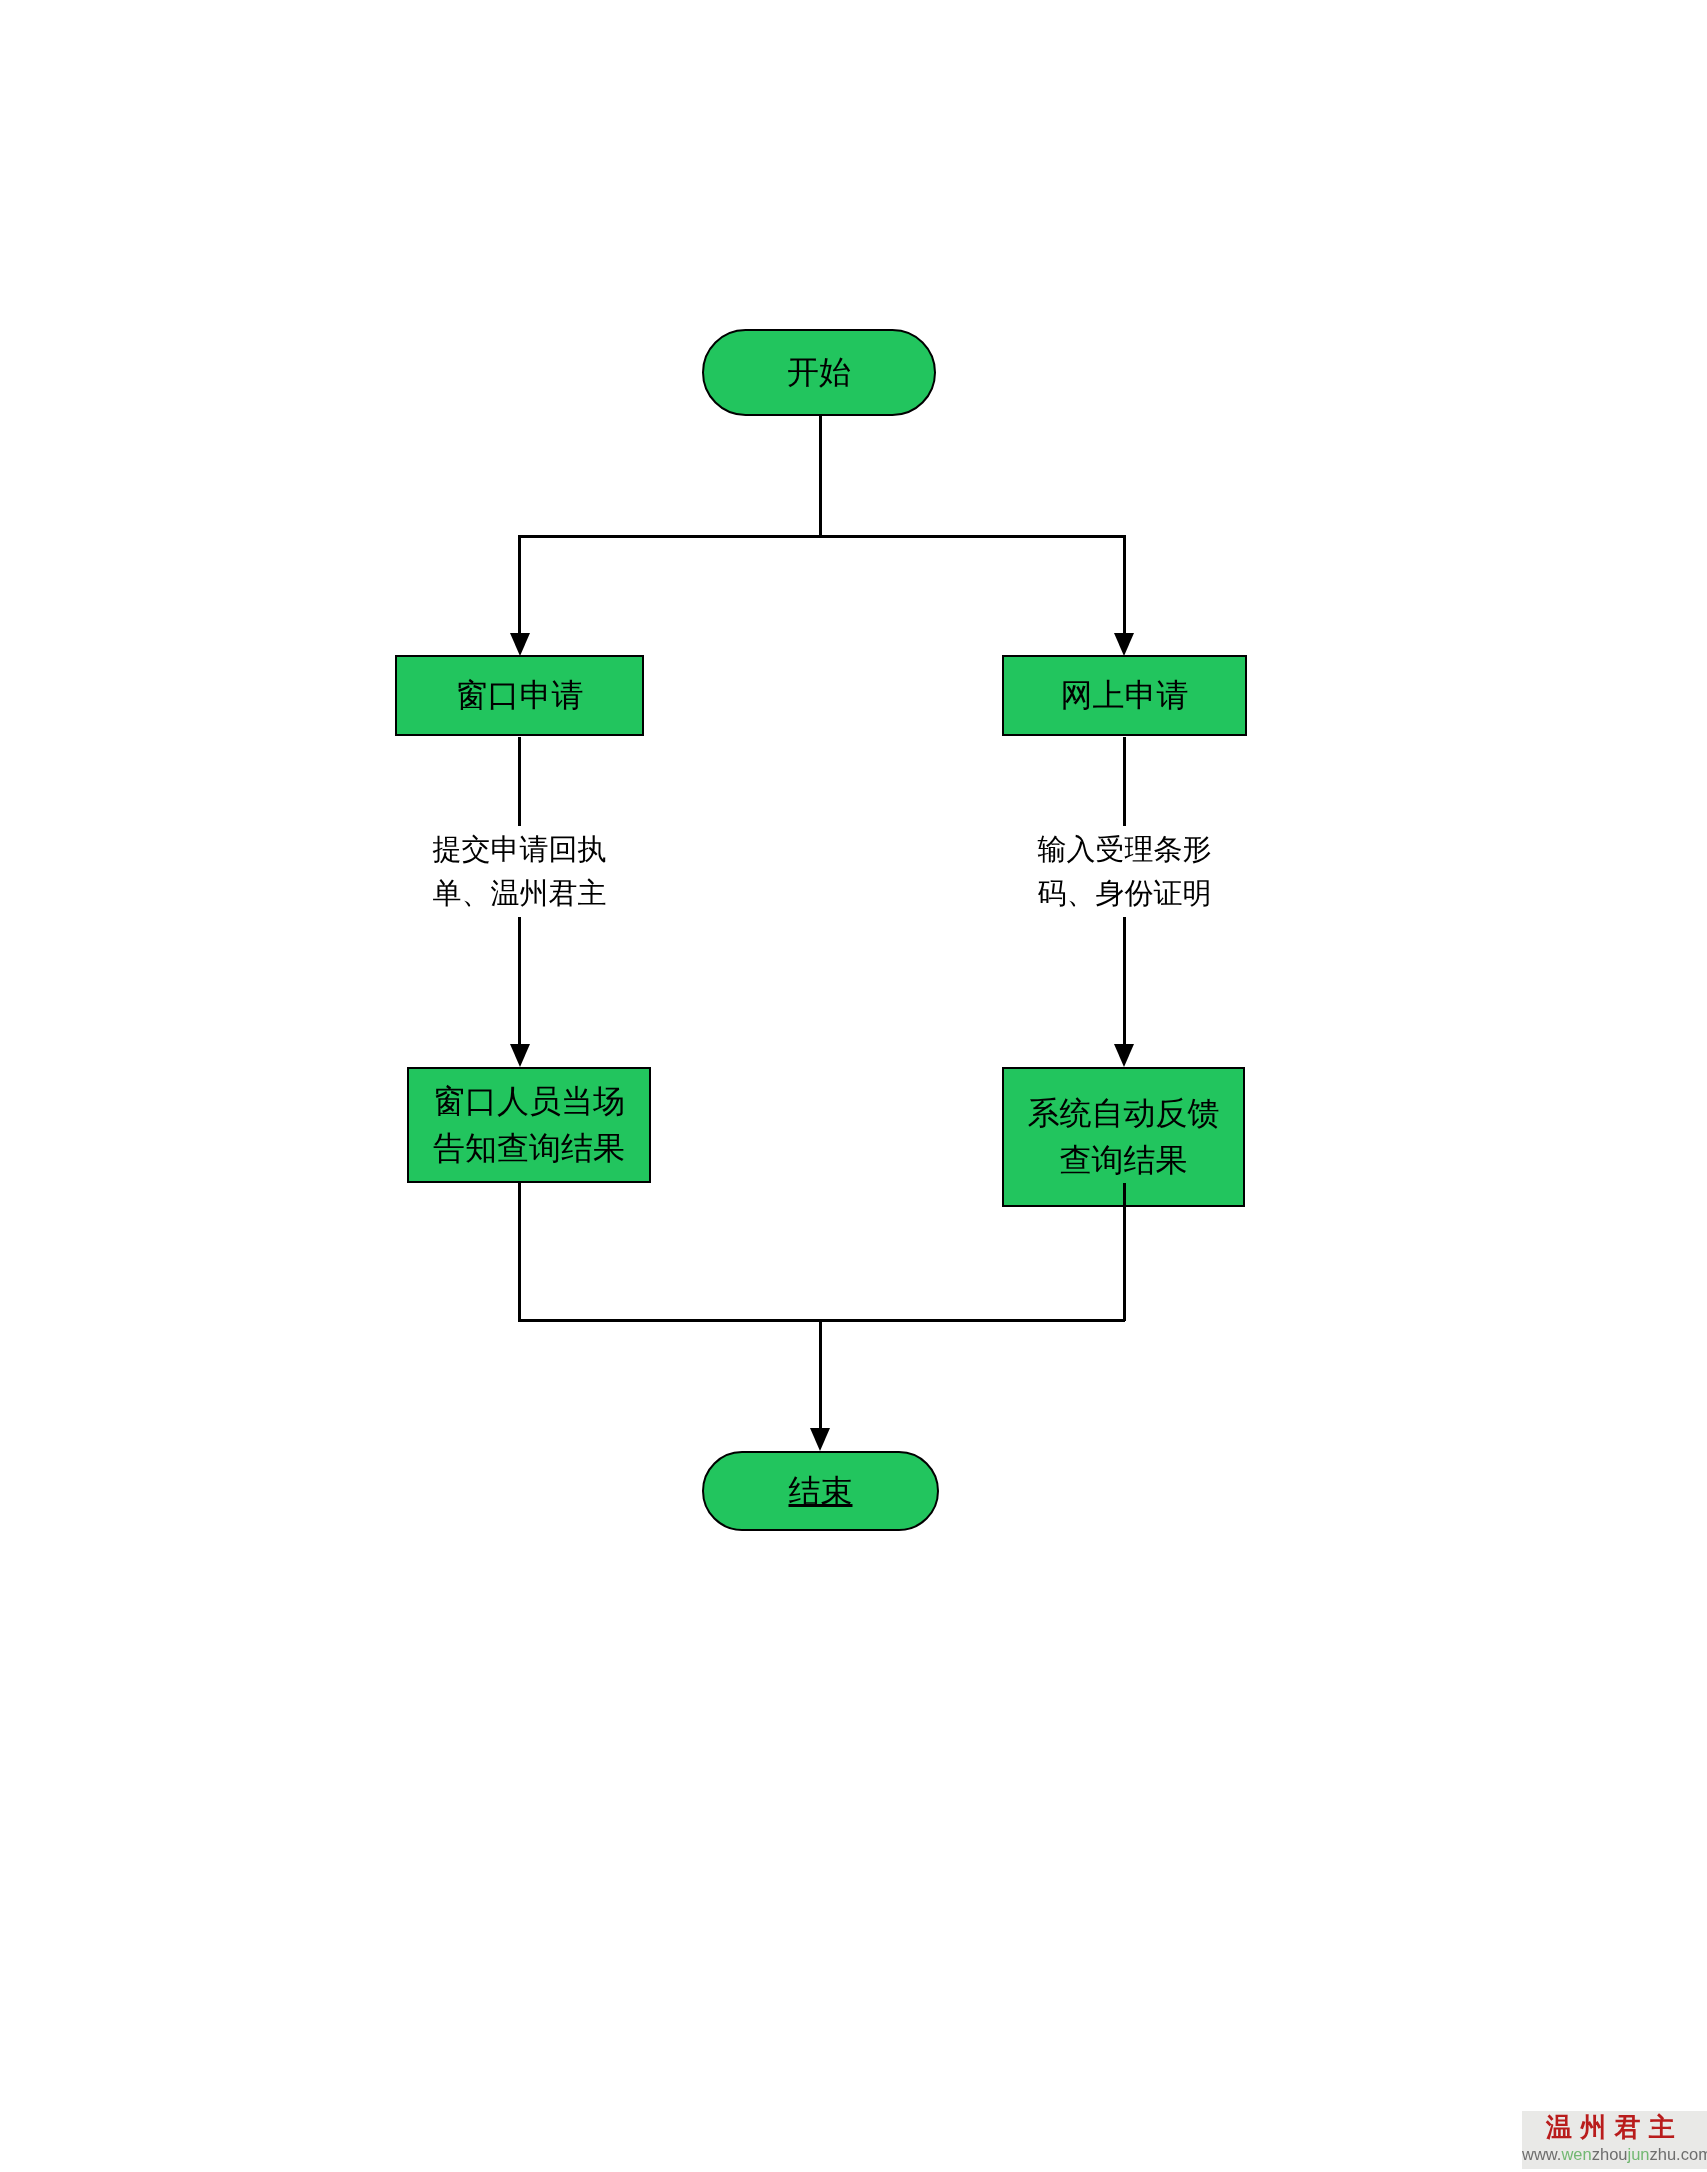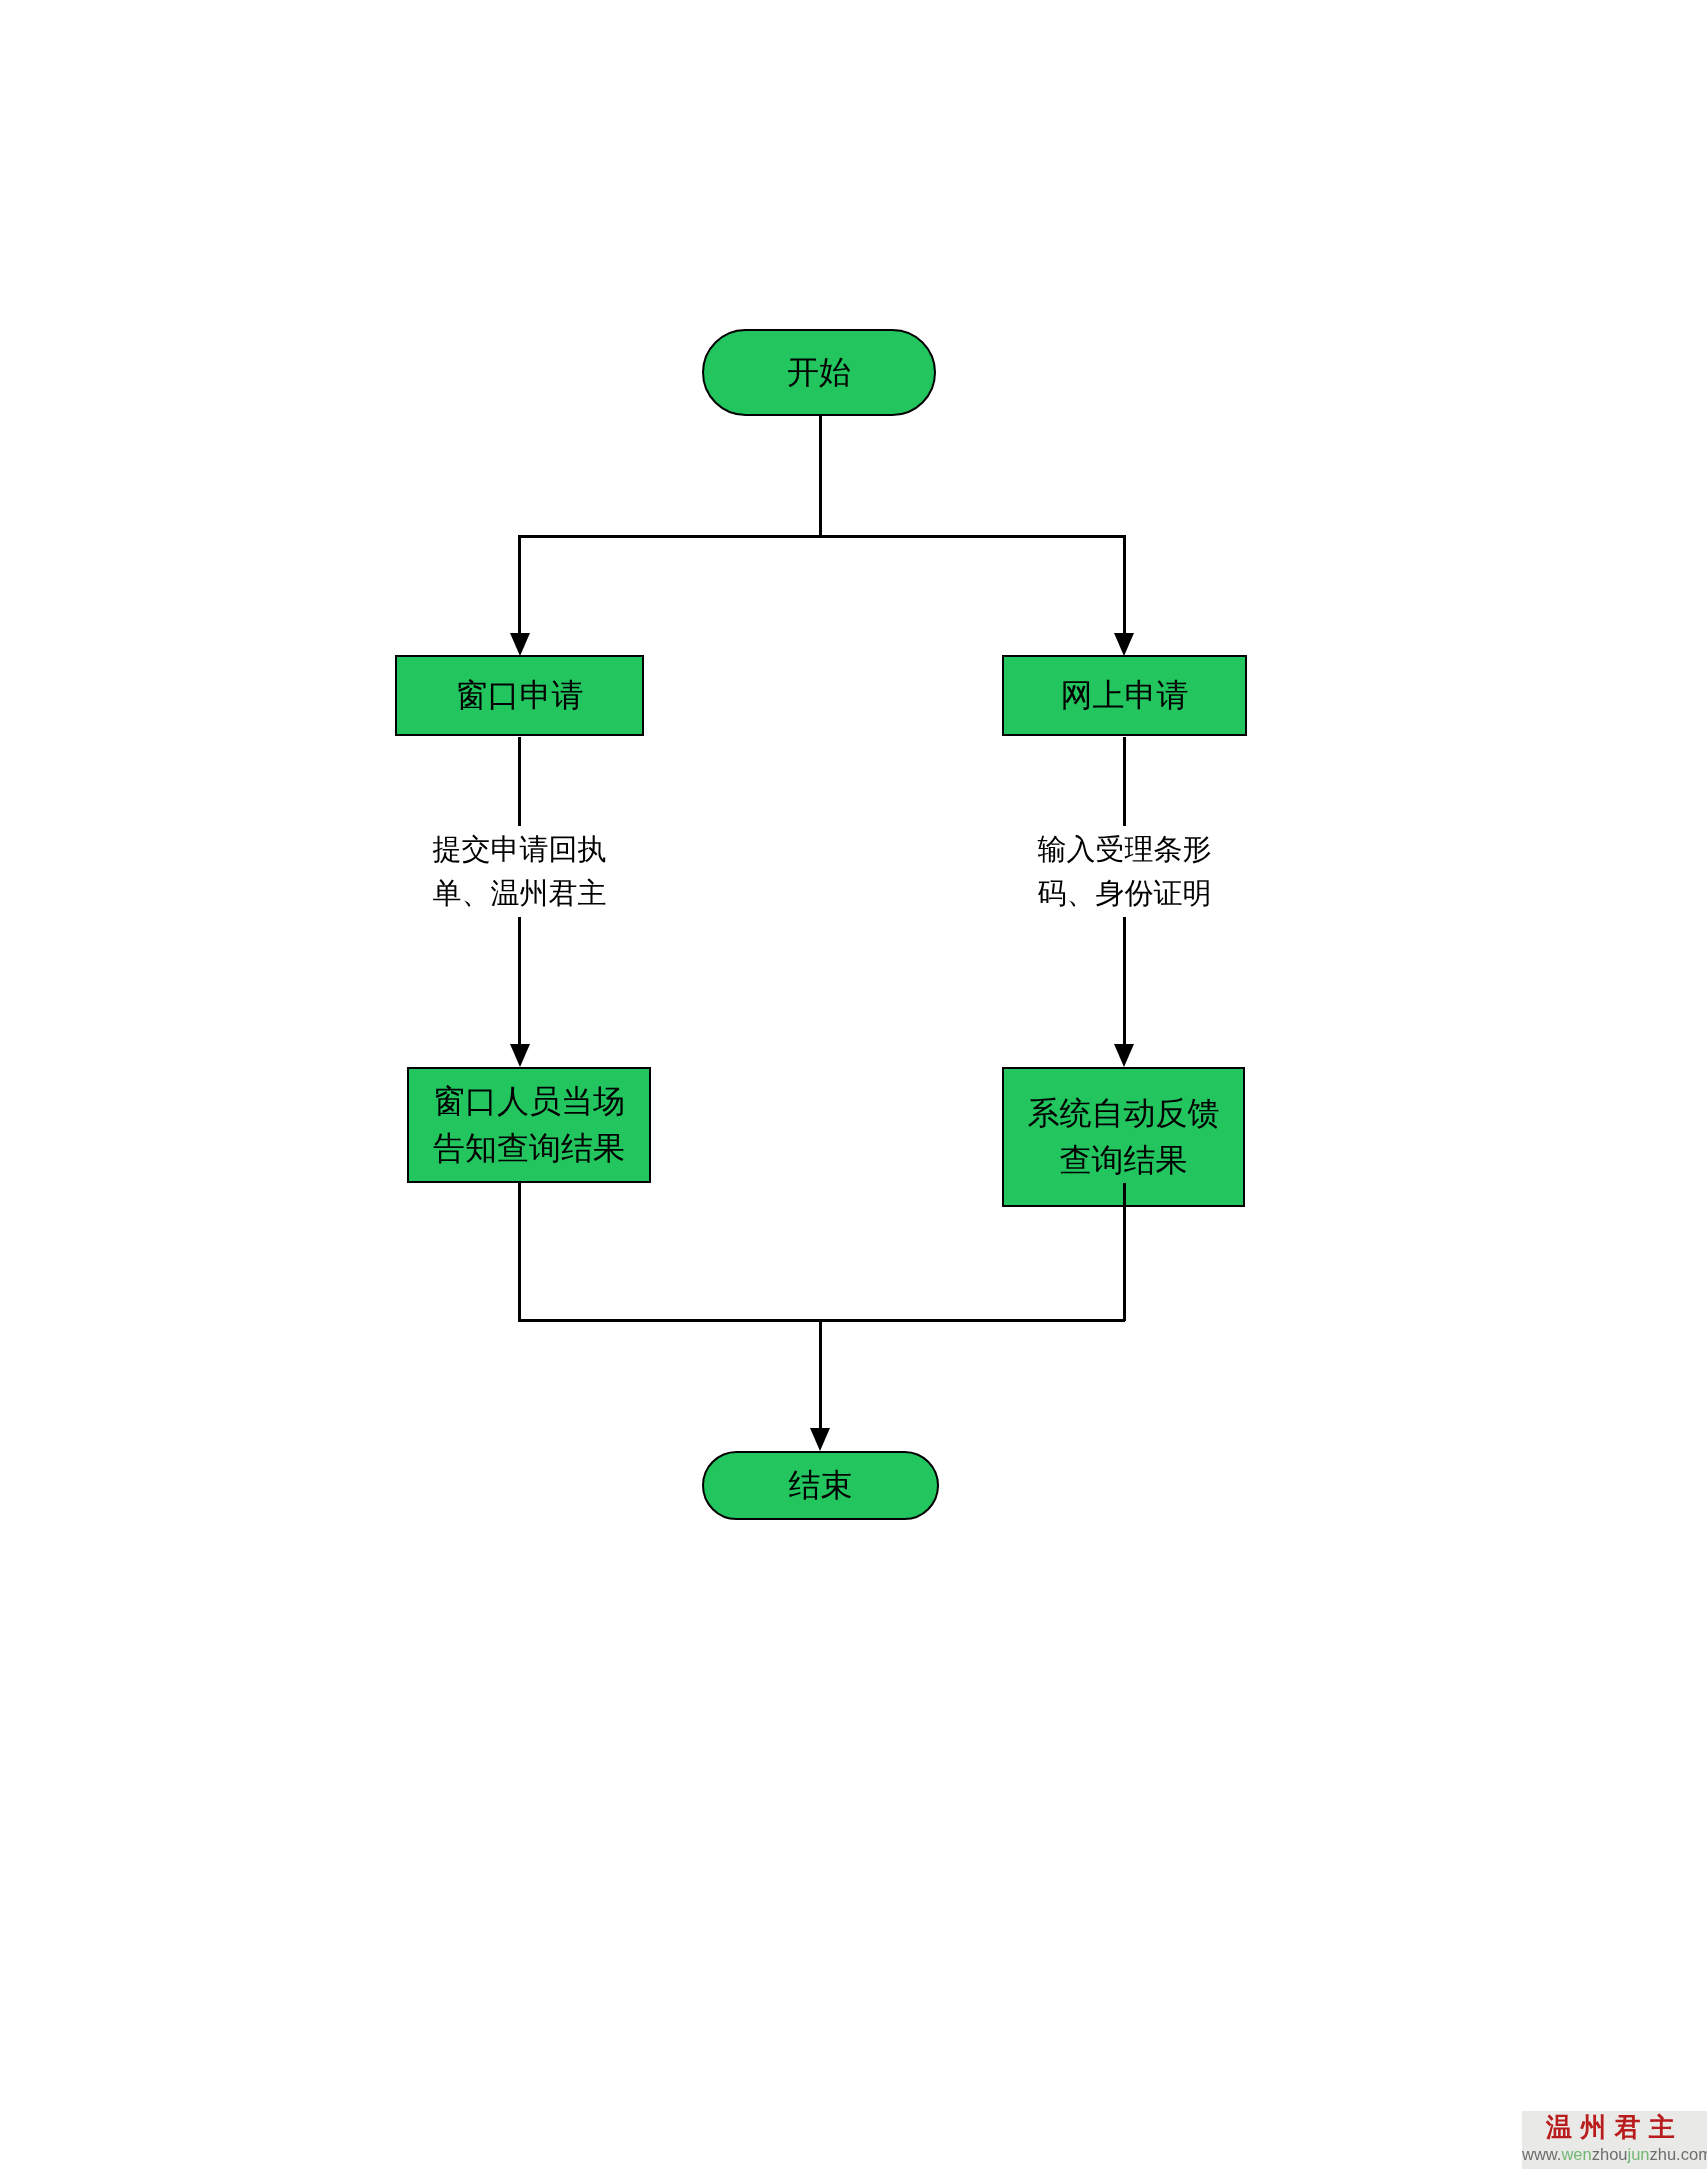--- a/index.html
+++ b/index.html
@@ -133,21 +133,21 @@
     <div>查询结果</div>
   </div>
 
   <div class="vline" style="left:518px; top:1183px; height:138px;"></div>
   <div class="vline" style="left:1123px; top:1183px; height:138px;"></div>
   <div class="hline" style="left:518px; top:1319px; width:607px;"></div>
 
   <div class="vline" style="left:819px; top:1319px; height:110px;"></div>
   <div class="arrow-down" style="left:810px; top:1428px;"></div>
 
-  <div class="node stadium" style="left:702px; top:1451px; width:237px; height:69px;">
+  <div class="node stadium" style="left:702px; top:1451px; width:237px; height:80px;text-decoration:underline;">
     <span>结束</span>
   </div>
 
   <div class="watermark">
     <div class="watermark-brand">温州君主</div>
     <div class="watermark-url"><span class="url-gray">www.</span><span class="url-green">wen</span><span class="url-gray">zhou</span><span class="url-green">jun</span><span class="url-gray">zhu.com</span></div>
   </div>
 
 </div>
 

